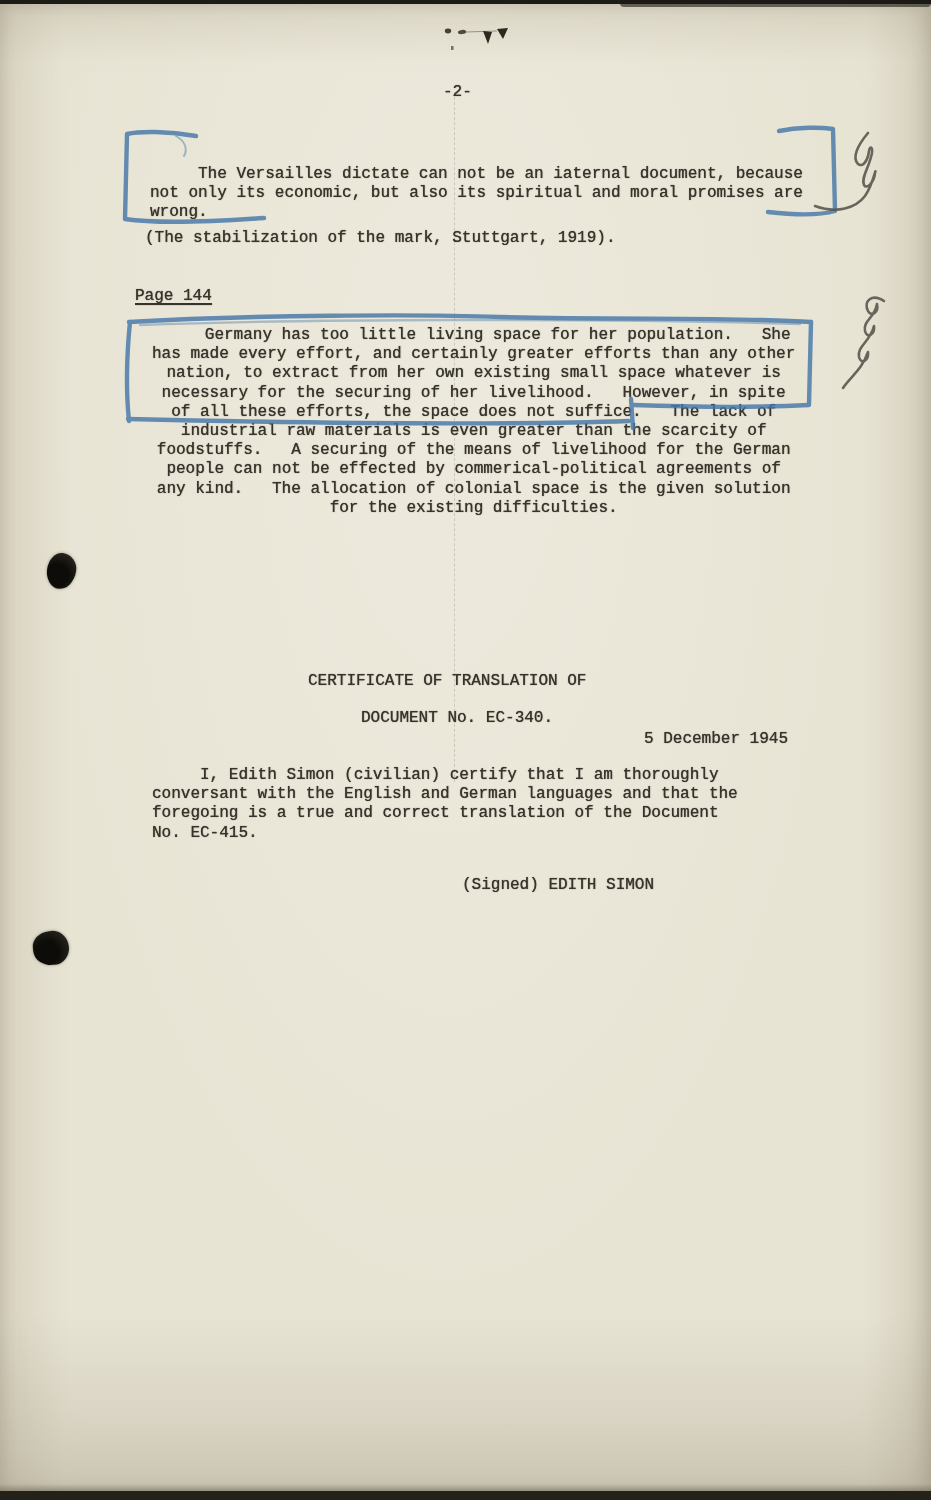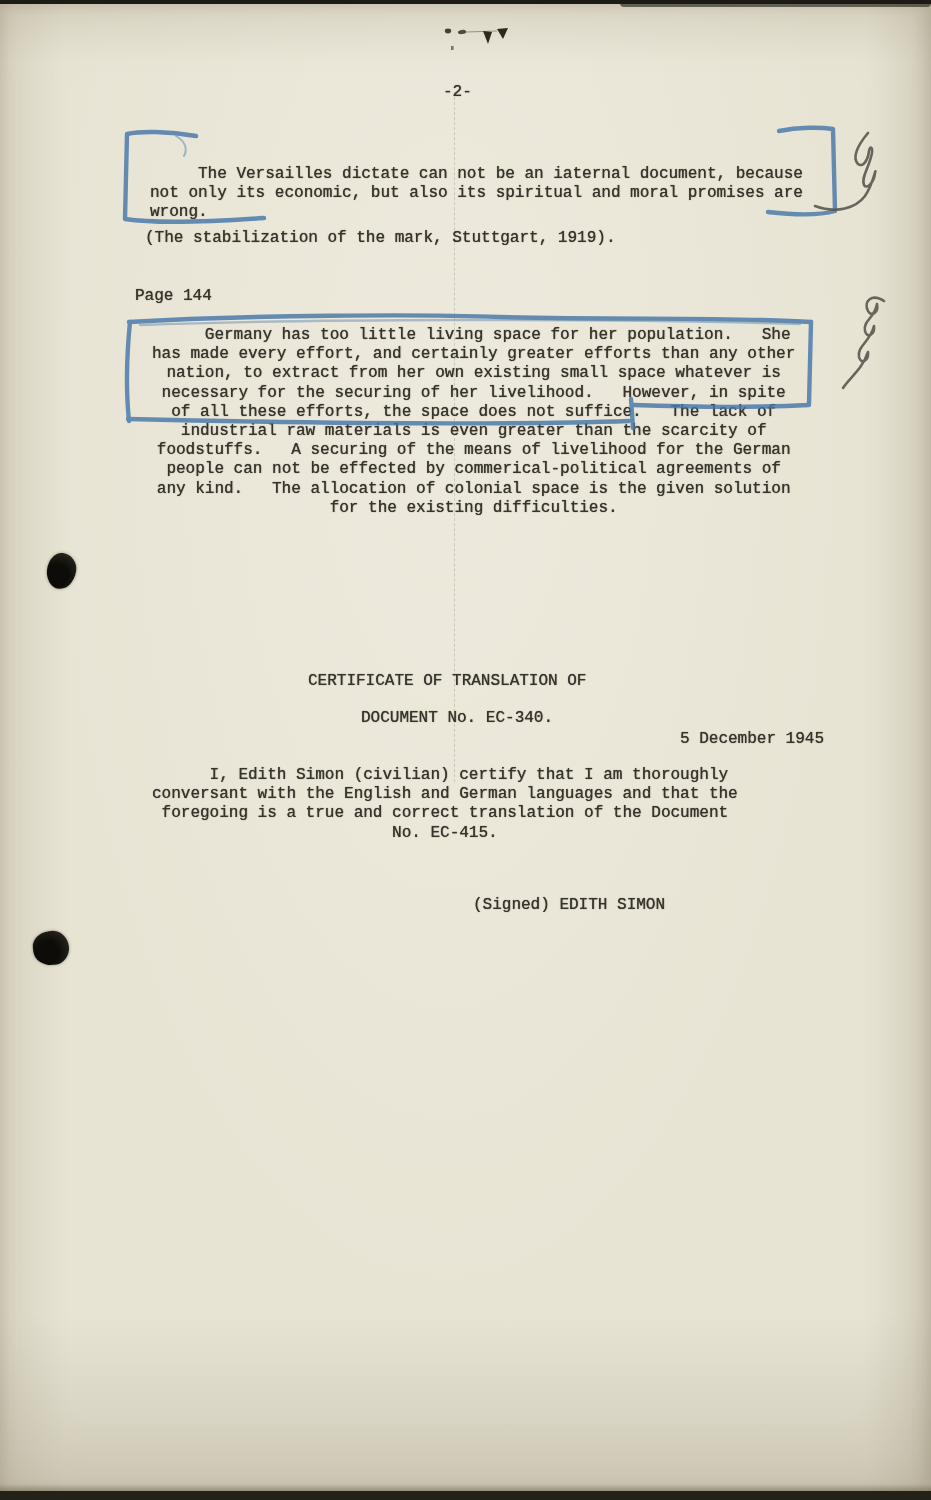--- a/index.html
+++ b/index.html
@@ -16,21 +16,21 @@
       linear-gradient(180deg, rgba(130,120,90,0.12), rgba(130,120,90,0) 4%, rgba(130,120,90,0) 88%, rgba(115,105,80,0.22)),
       #e8e4d4;
     box-shadow: inset 0 0 70px rgba(140,130,100,.17), inset -7px 0 16px rgba(120,112,88,.20), inset 5px 0 12px rgba(120,112,88,.13);
   }
   .tw{
     position:absolute;white-space:pre;
     font-size:16px;line-height:19.2px;letter-spacing:0;
     color:#36332b;
     text-shadow:0 0 .8px rgba(56,52,44,.85), .5px .4px .9px rgba(56,52,44,.28);
   }
-  .heading-underline{text-decoration-thickness:1.6px;text-underline-offset:3px;}
+  .heading-underline{text-decoration:underline;text-decoration-thickness:1.6px;text-underline-offset:3px;}
   .edge{position:absolute;background:#1d1b15;}
   .edge-top{left:0;top:0;width:931px;height:4px;}
   .edge-top-right{left:620px;top:0;width:311px;height:7px;opacity:.6;border-radius:0 0 4px 4px;}
   .edge-bottom{left:0;top:1491px;width:931px;height:9px;background:#242118;}
   .edge-bottom-fade{left:0;top:1484px;width:931px;height:8px;background:linear-gradient(180deg,rgba(60,55,40,0) 0%,rgba(60,55,40,.35) 100%);}
   .crease{
     position:absolute;left:454px;top:92px;width:0;height:690px;
     border-left:1.5px dashed rgba(90,84,66,.22);
   }
   .hole{
@@ -80,28 +80,28 @@
 of all these efforts, the space does not suffice.   The lack of
 industrial raw materials is even greater than the scarcity of
 foodstuffs.   A securing of the means of livelihood for the German
 people can not be effected by commerical-political agreements of
 any kind.   The allocation of colonial space is the given solution
 for the existing difficulties.</div>
 
 
   <div class="tw" style="left:308px;top:672px;">CERTIFICATE OF TRANSLATION OF</div>
   <div class="tw" style="left:361px;top:709px;">DOCUMENT No. EC-340.</div>
-  <div class="tw" style="left:644px;top:730px;margin-left:36px;">5 December 1945</div>
+  <div class="tw" style="left:644px;top:730px;">5 December 1945</div>
 
-  <div class="tw" style="left:152px;top:766px;text-align:center;">     I, Edith Simon (civilian) certify that I am thoroughly
+  <div class="tw" style="left:152px;top:766px;">     I, Edith Simon (civilian) certify that I am thoroughly
 conversant with the English and German languages and that the
 foregoing is a true and correct translation of the Document
 No. EC-415.</div>
 
-  <div class="tw" style="left:473px;top:876px;margin-top:20px;">(Signed) EDITH SIMON</div>
+  <div class="tw" style="left:462px;top:876px;">(Signed) EDITH SIMON</div>
 
   <svg class="overlay" width="931" height="1500" viewBox="0 0 931 1500">
     <g stroke="#4677a8" stroke-width="4.4" fill="none" stroke-linecap="round" stroke-linejoin="round" opacity=".82">
 
       <path d="M196,136 C168,131 140,131 127,134 L125,219 C158,224 208,222 264,218"></path>
       <path d="M176,136 C185,141 188,149 184,156" stroke-width="2" opacity=".55"></path>
 
       <path d="M779,131 C798,127 820,127 833,129 L835,211 C818,216 794,215 768,212"></path>
 
       <path d="M129,322 C250,315 420,314 500,317 C620,320 740,317 811,322"></path>

